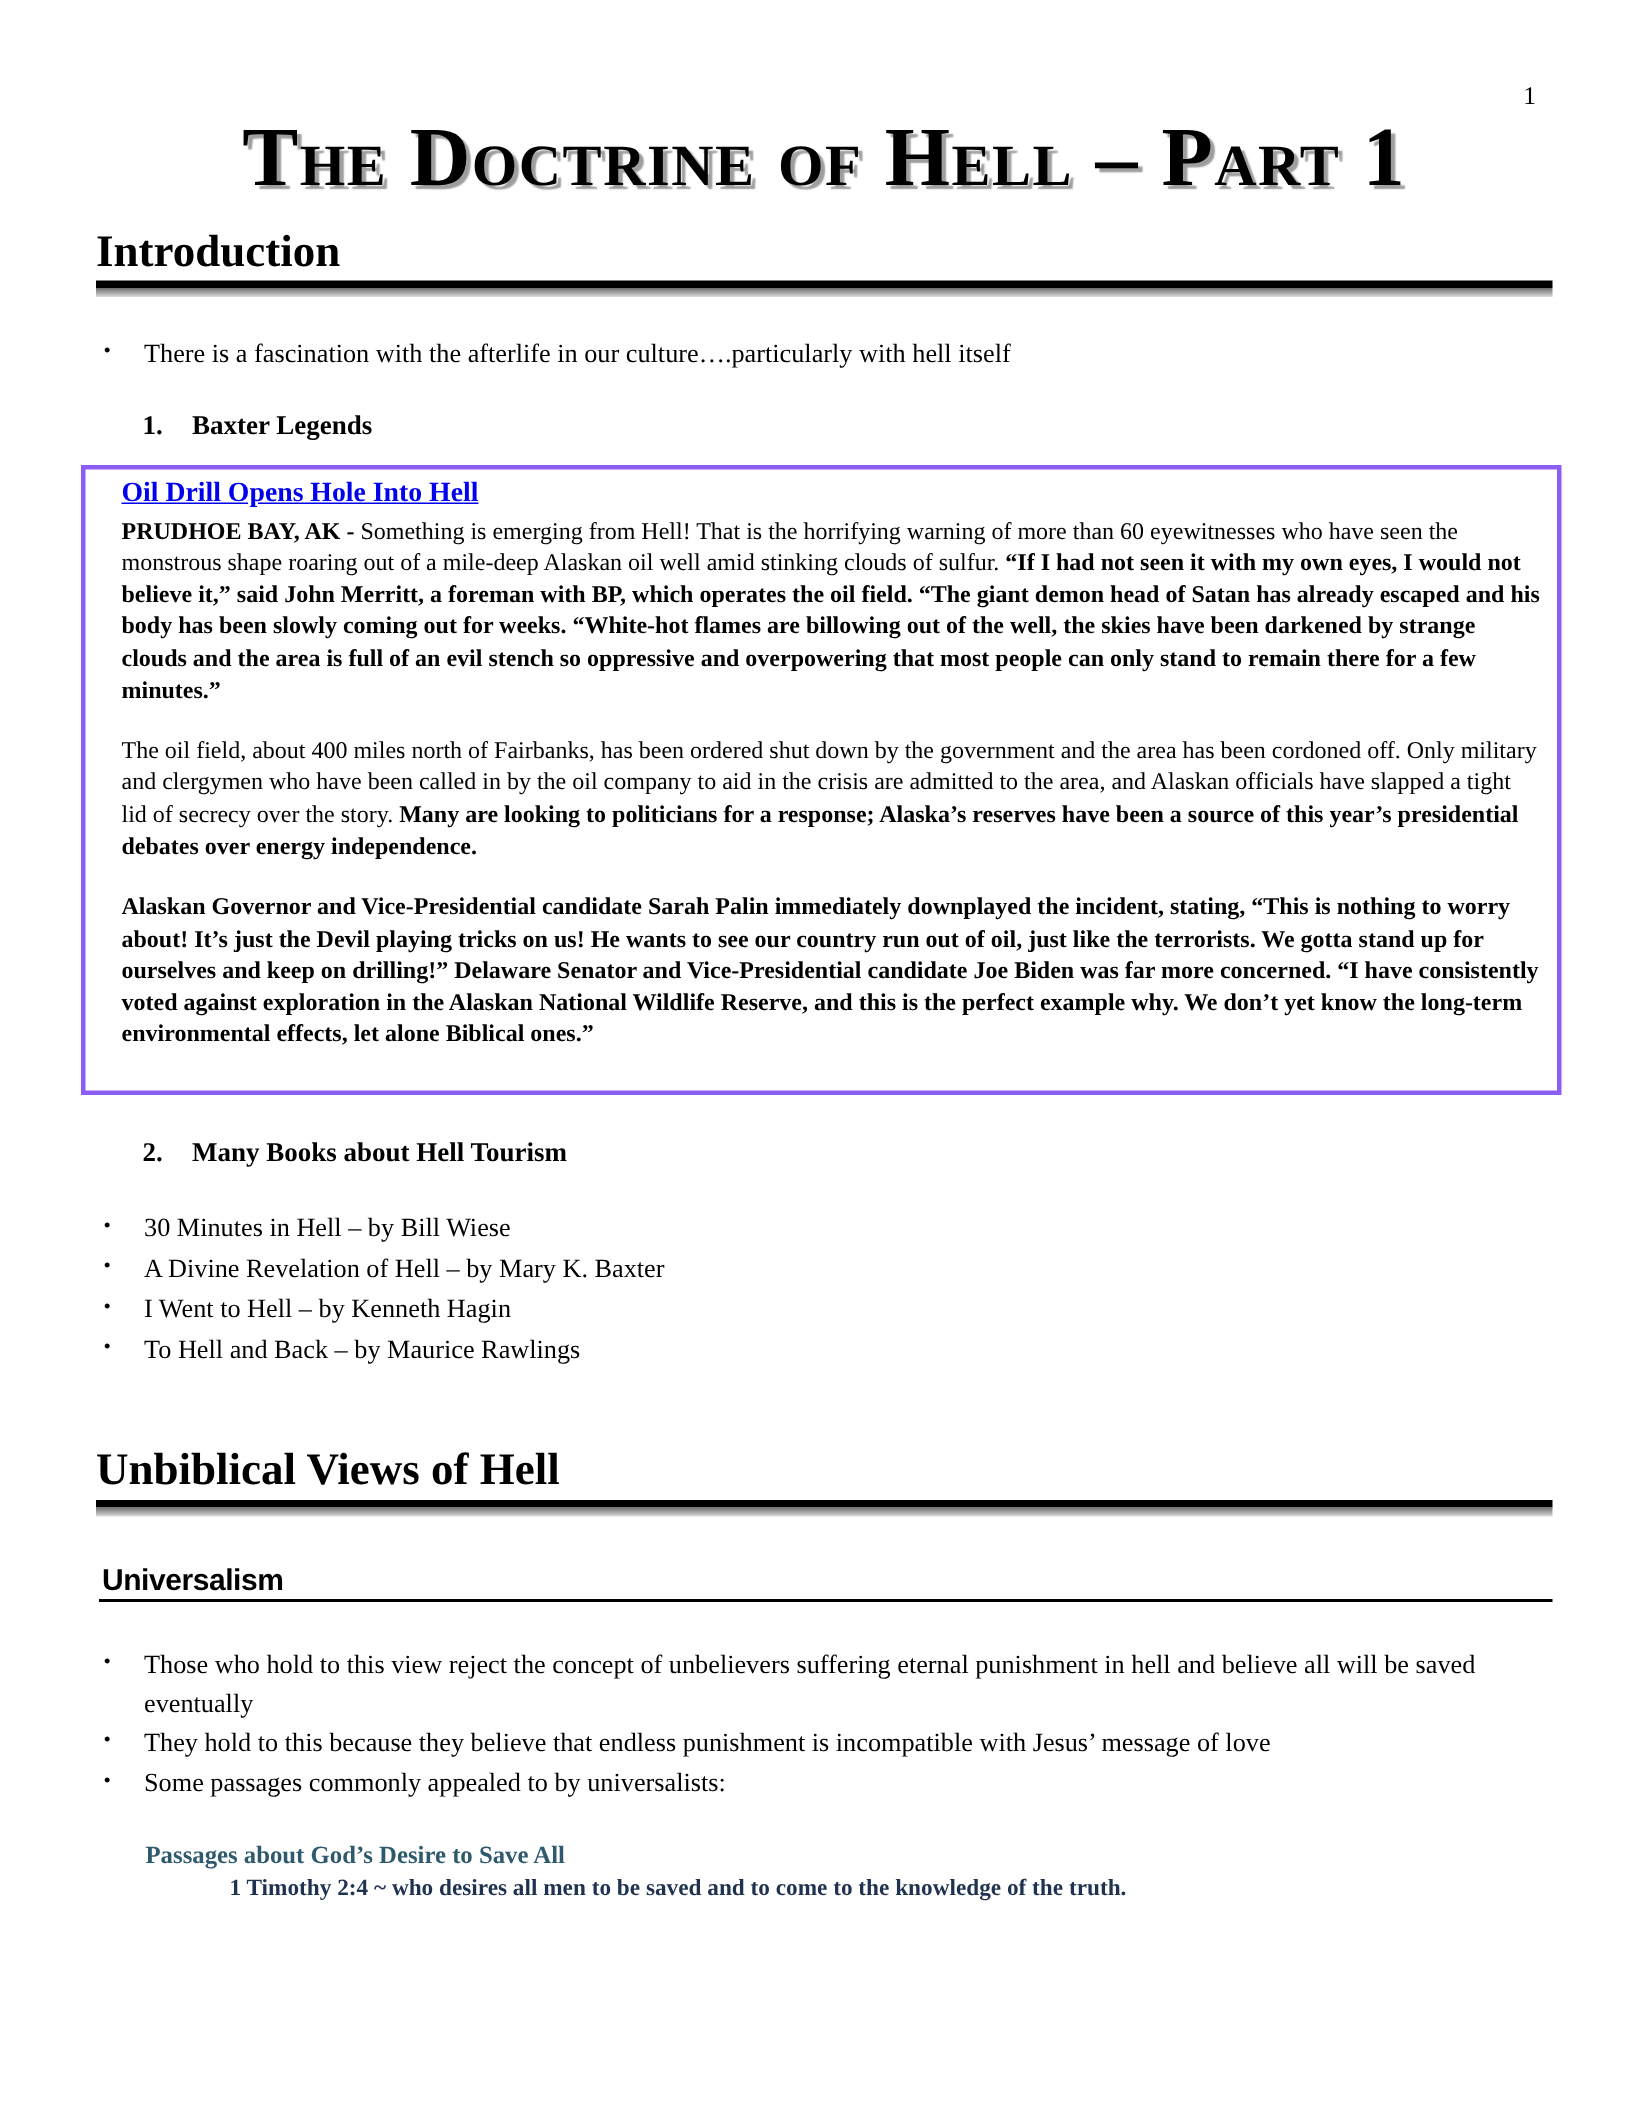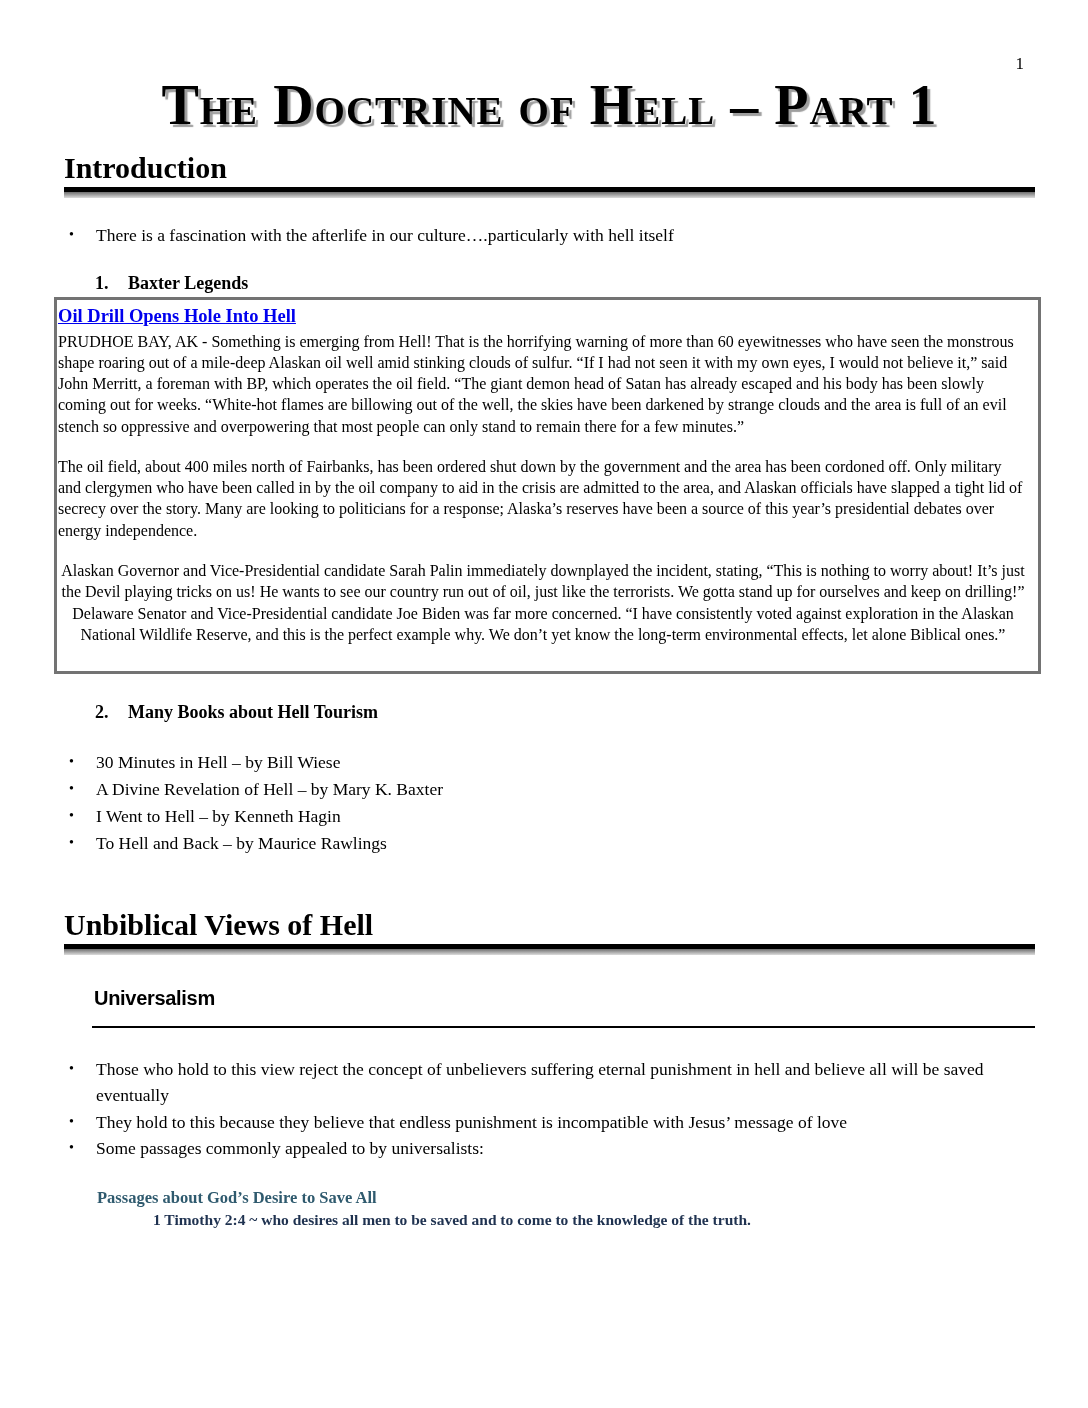--- a/index.html
+++ b/index.html
@@ -20,34 +20,34 @@
   .rule-gray{height:6px;background:linear-gradient(to bottom,#6e6e6e,#dcdcdc);}
   .bullet-row{display:flex;font-size:17.5px;line-height:1.5;margin:0;}
   .bullet-row .marker{flex:0 0 27px;padding-left:5px;font-size:14px;line-height:1.9;}
   .bullet-row .txt{flex:1 1 auto;}
   .intro-bullet{margin-top:24px;}
   .num-row{display:flex;font-weight:bold;font-size:18px;margin-left:31px;}
   .num-row .num{flex:0 0 33px;}
   .num-urban{margin-top:24px;}
   .num-books{margin-top:28px;}
   .clip-box{
-    border:3px solid #737373;margin:3px -6px 0 -10px;
-    padding:3px 10px 7px 1px;font-size:16px;line-height:1.33;
+    border:3px solid #8b5cf6;margin:16px -6px 0 -10px;
+    padding:3px 10px 7px 24px;font-size:16px;line-height:1.33;
   }
   .clip-box p{margin:0 0 19px 0;}
   .clip-box p.last{margin-bottom:0;}
   .headline{
     font-size:18.5px;font-weight:bold;color:#0000EE;
     text-decoration:underline;display:inline-block;margin:1px 0 2px 0;cursor:pointer;
   }
-  .bold{font-weight:normal;text-align:center;}
+  .bold{font-weight:bold;}
   .books-list{margin-top:26px;}
   .books-list .bullet-row{line-height:1.55;}
   .h1-views{margin-top:50px;}
-  .sub-wrap{margin-left:28px;border-bottom:2px solid #000;padding-bottom:16px;margin-top:32px;}
+  .sub-wrap{margin-left:2px;border-bottom:2px solid #000;padding-bottom:0;margin-top:32px;}
   .h2-sub{
     font-family:"Liberation Sans",sans-serif;font-weight:bold;
     font-size:20px;margin:0 0 0 2px;letter-spacing:-0.3px;
   }
   .views-bullets{margin-top:28px;}
   .passages-heading{color:#2F5A6E;font-weight:bold;font-size:16.5px;margin:26px 0 0 33px;}
   .verse{color:#1F3250;font-weight:bold;font-size:15.5px;margin:3px 0 0 89px;}
 </style>
 </head>
 <body>

